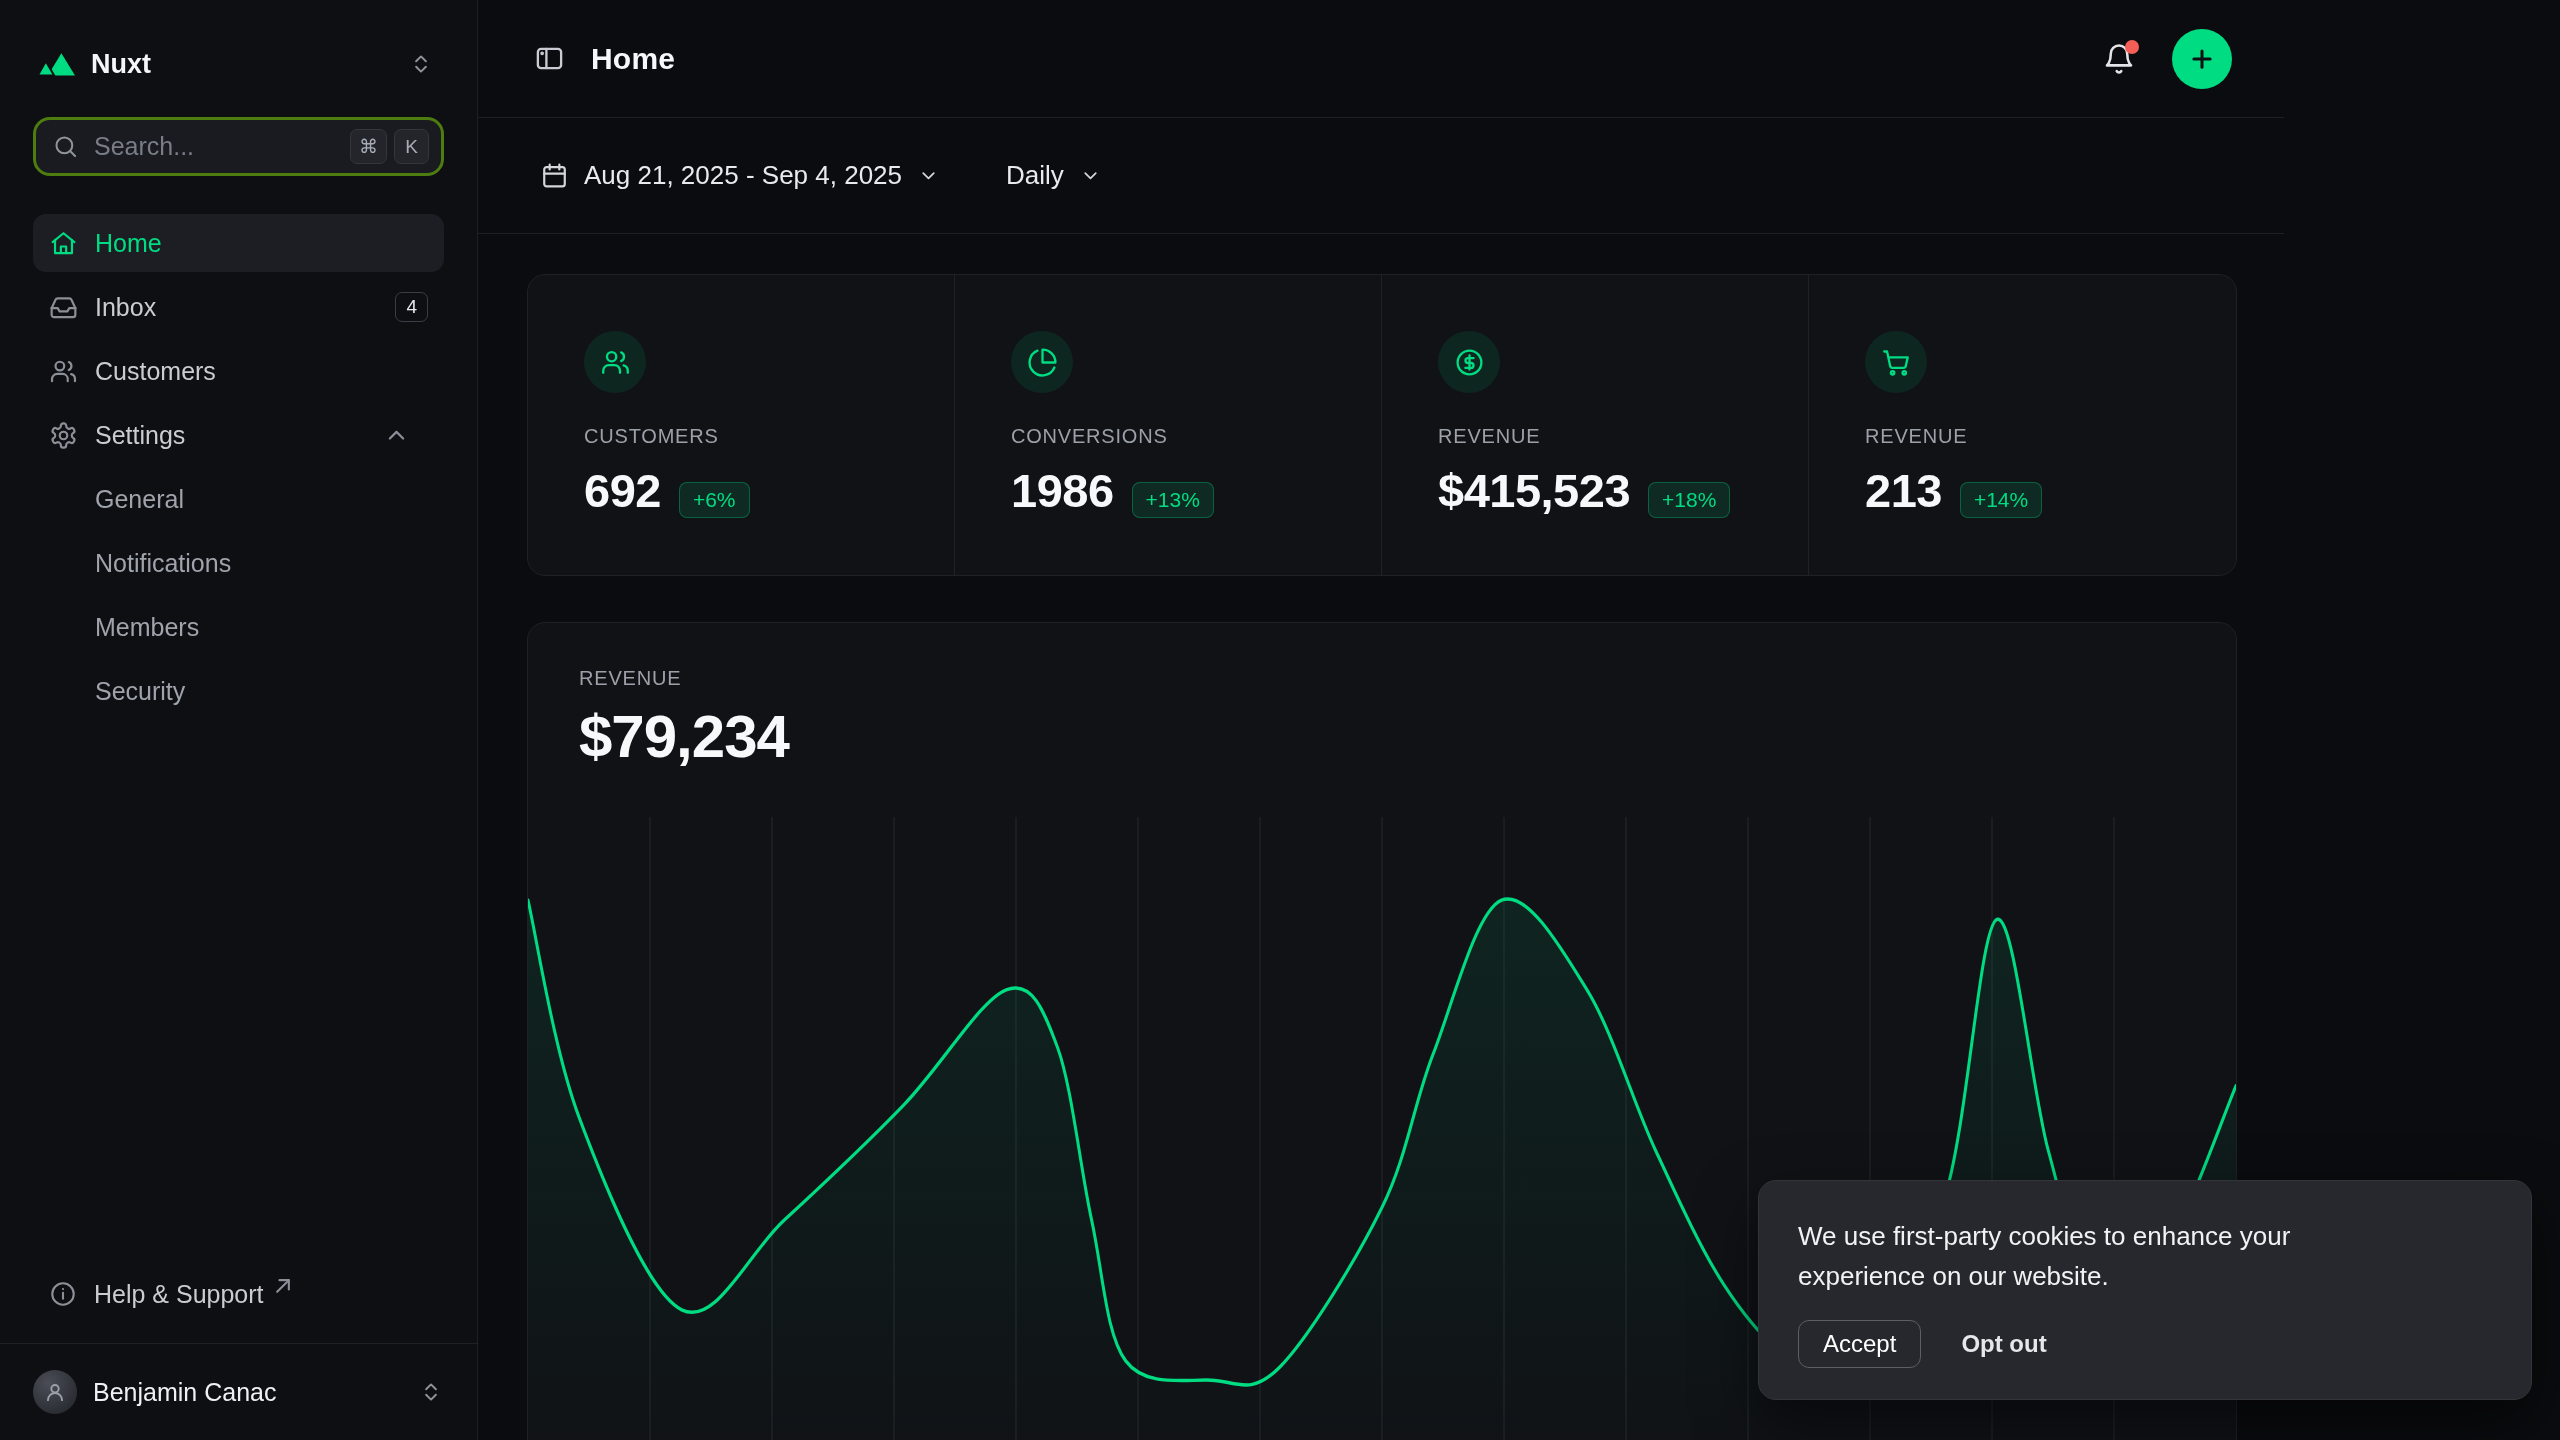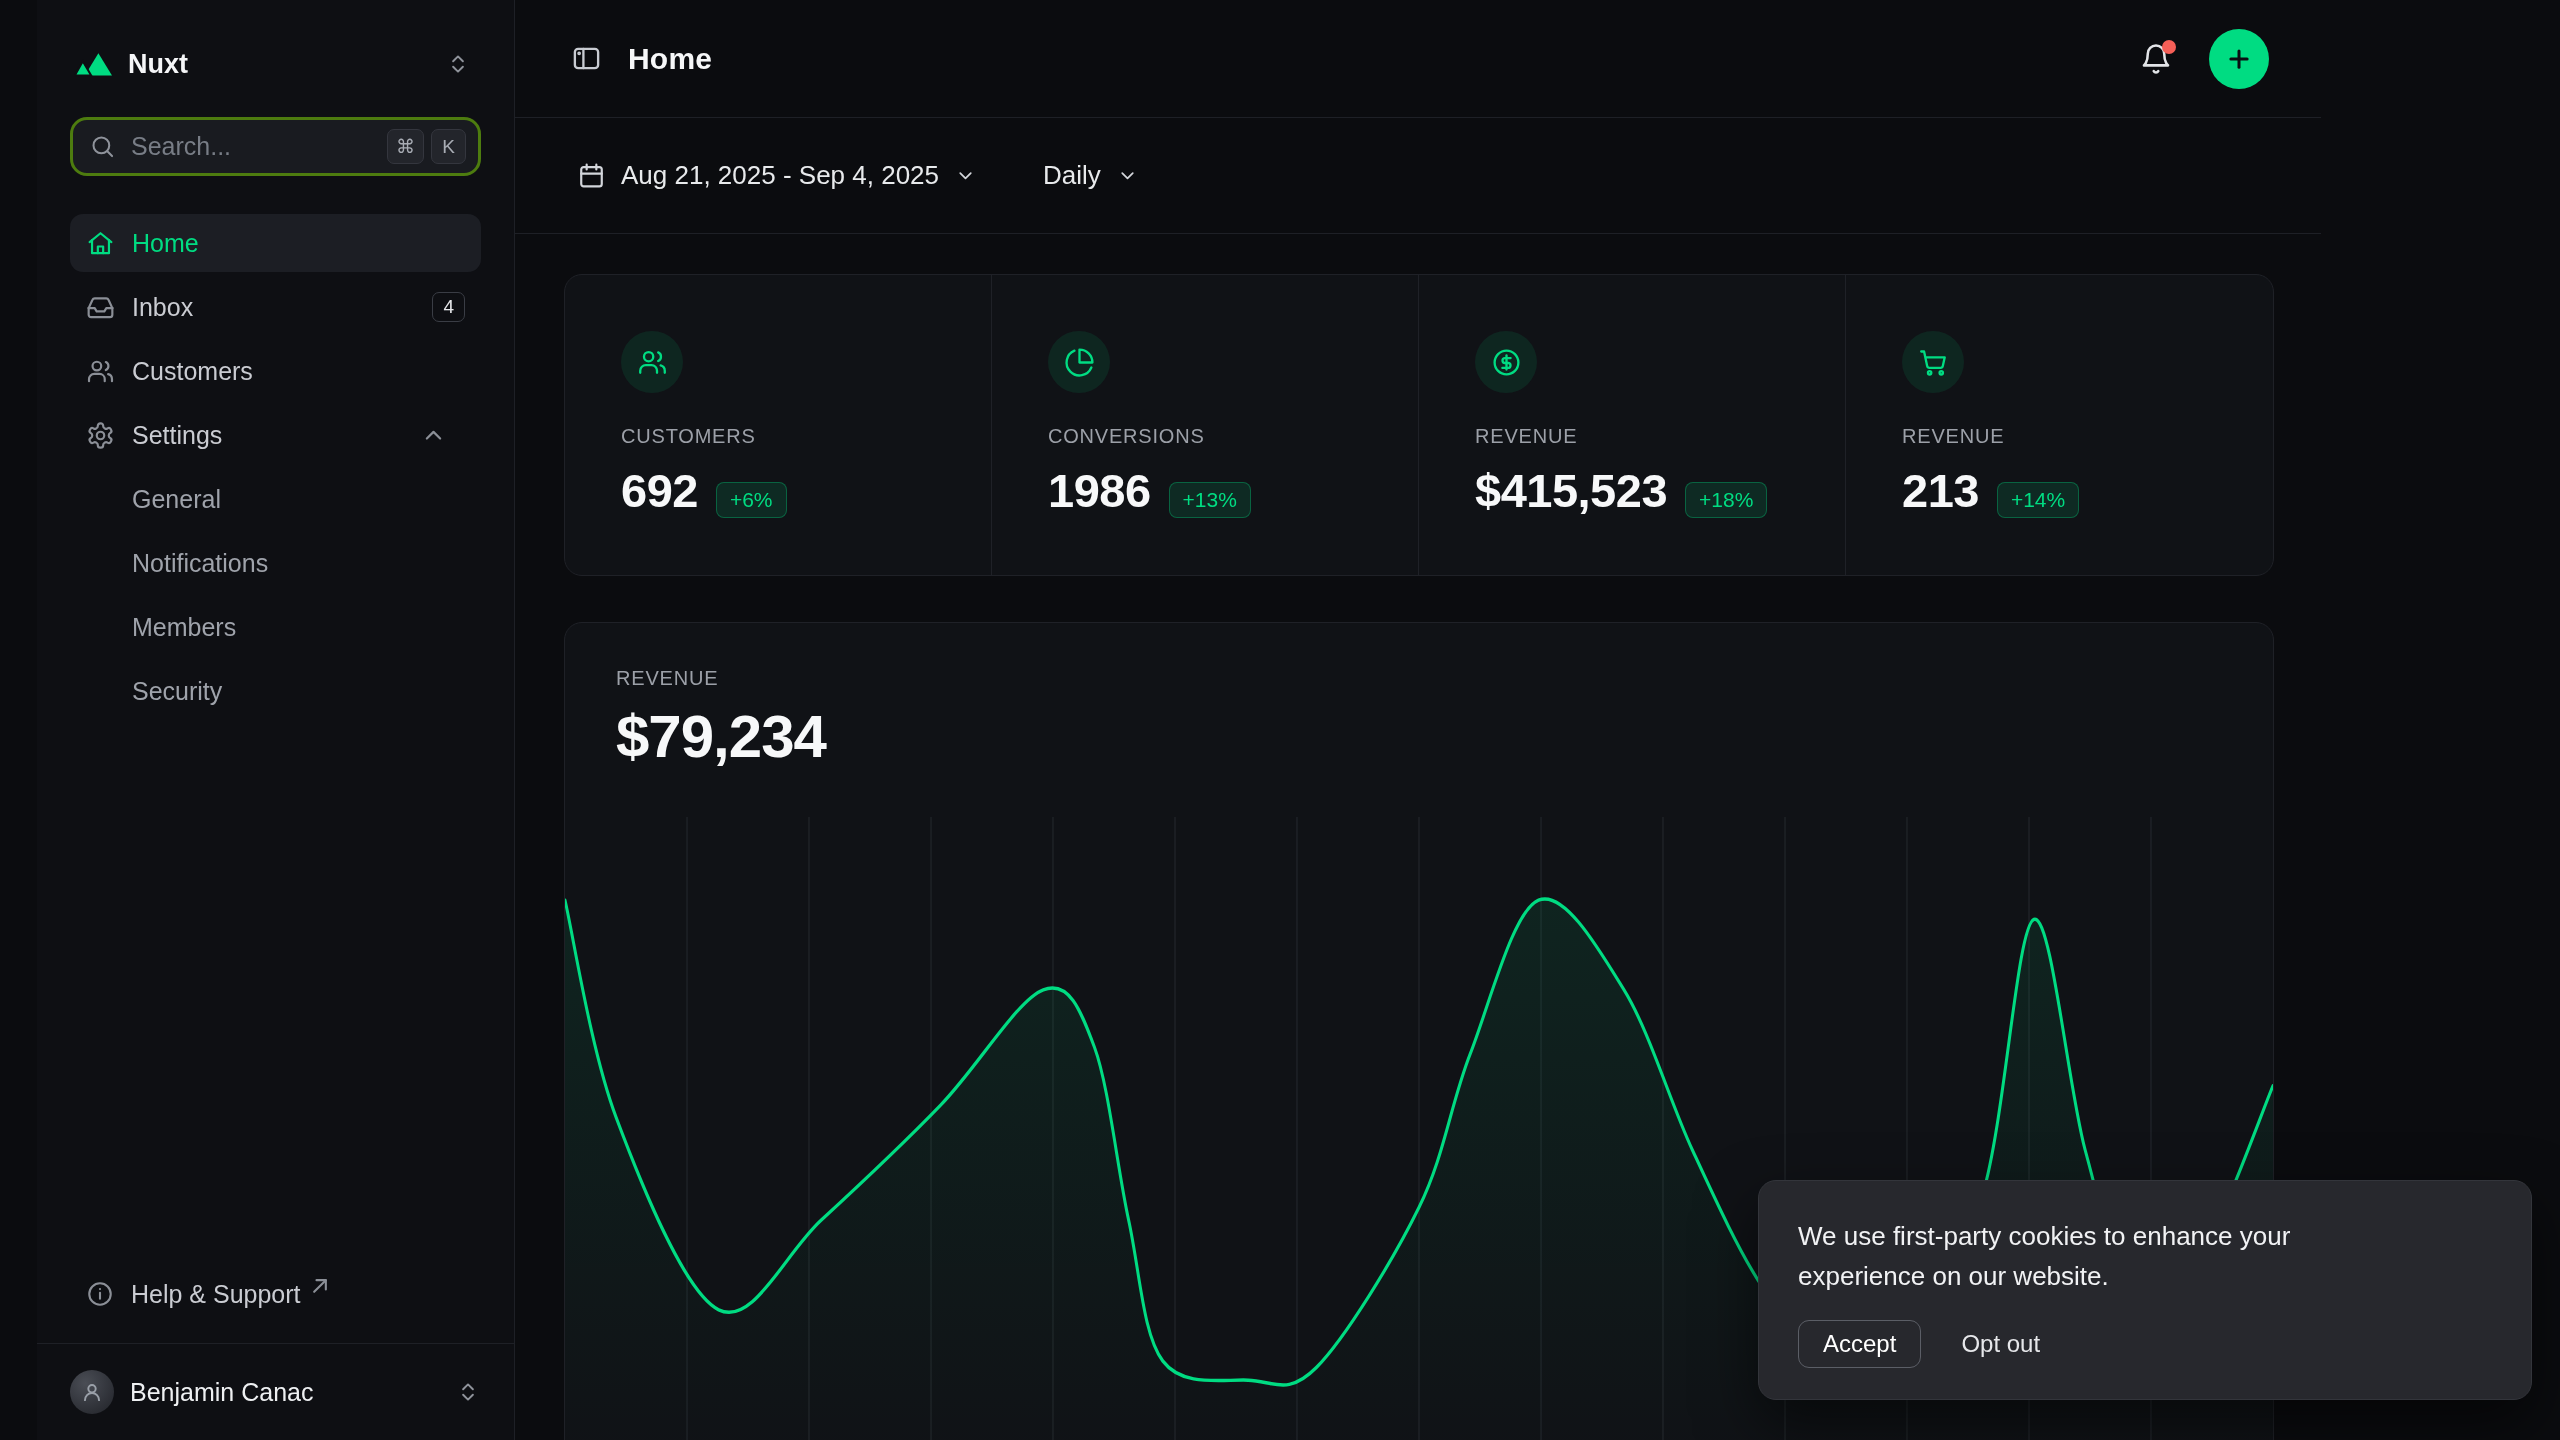--- a/index.html
+++ b/index.html
@@ -2,21 +2,21 @@
 <html><head>
 <meta charset="utf-8">
 <style>
   * { margin:0; padding:0; box-sizing:border-box; }
   html,body { width:2560px; height:1440px; overflow:hidden; }
   body {
     background:#0b0c0f; color:#f2f3f5;
     font-family:"Liberation Sans", sans-serif;
     -webkit-font-smoothing:antialiased;
   }
-  .app { display:flex; width:2284px; height:1440px;margin-left:37px; }
+  .app { display:flex; width:2284px; height:1440px; }
 
   
   .sidebar { width:478px; min-width:478px; background:#0e0f13; border-right:1px solid #1e2026;
              display:flex; flex-direction:column; }
   .side-pad { padding:0 33px; }
   .workspace { display:flex; align-items:center; height:62px; margin-top:33px; padding:0 10px 0 4px;
                border-radius:13px; cursor:pointer; }
   .ws-logo { width:40px; height:28px; display:flex; align-items:center; }
   .ws-name { font-size:27px; font-weight:700; margin-left:14px; color:#f5f6f8; }
   .ws-caret { margin-left:auto; color:#8f939b; width:26px; height:26px; }
@@ -102,21 +102,21 @@
 
   
   .cookie-banner { position:fixed; right:28px; bottom:40px; width:774px; background:#27282d;
                    border:1px solid #33353b; border-radius:18px; padding:35px 39px 31px;
                    box-shadow:0 24px 60px rgba(0,0,0,.55); z-index:50; }
   .cookie-msg { font-size:26px; line-height:40px; color:#f1f2f4; max-width:548px; }
   .cookie-actions { margin-top:24px; display:flex; align-items:center; gap:40px; }
   .btn-accept { background:transparent; border:1px solid #5b5e66; border-radius:11px; padding:9px 24px;
                 color:#ffffff; font-family:"Liberation Sans", sans-serif; font-size:24px; font-weight:500; cursor:pointer; }
   .btn-optout { background:none; border:none; color:#e6e7ea; font-family:"Liberation Sans", sans-serif;
-                font-size:24px; font-weight:400; cursor:pointer; }
+                font-size:24px; font-weight:700; cursor:pointer; }
 
   
   .ic { fill:none; stroke:currentColor; stroke-width:1.8; stroke-linecap:round; stroke-linejoin:round; }
 </style>
 </head>
 <body>
 
 <div class="app">
 
   <aside class="sidebar">

